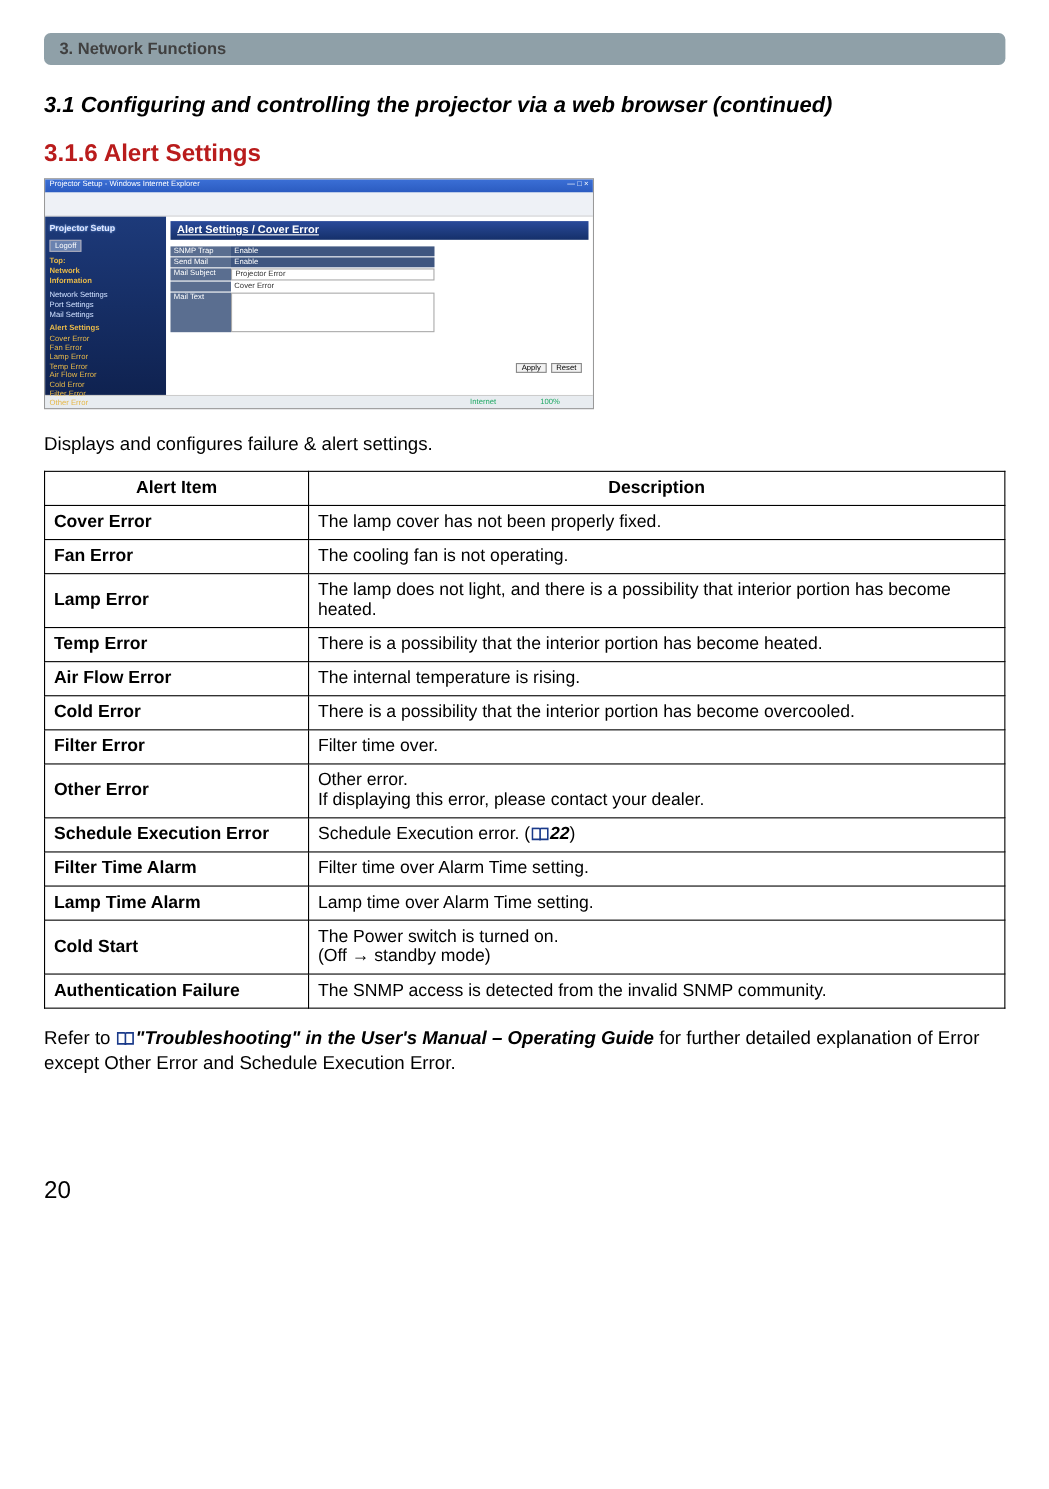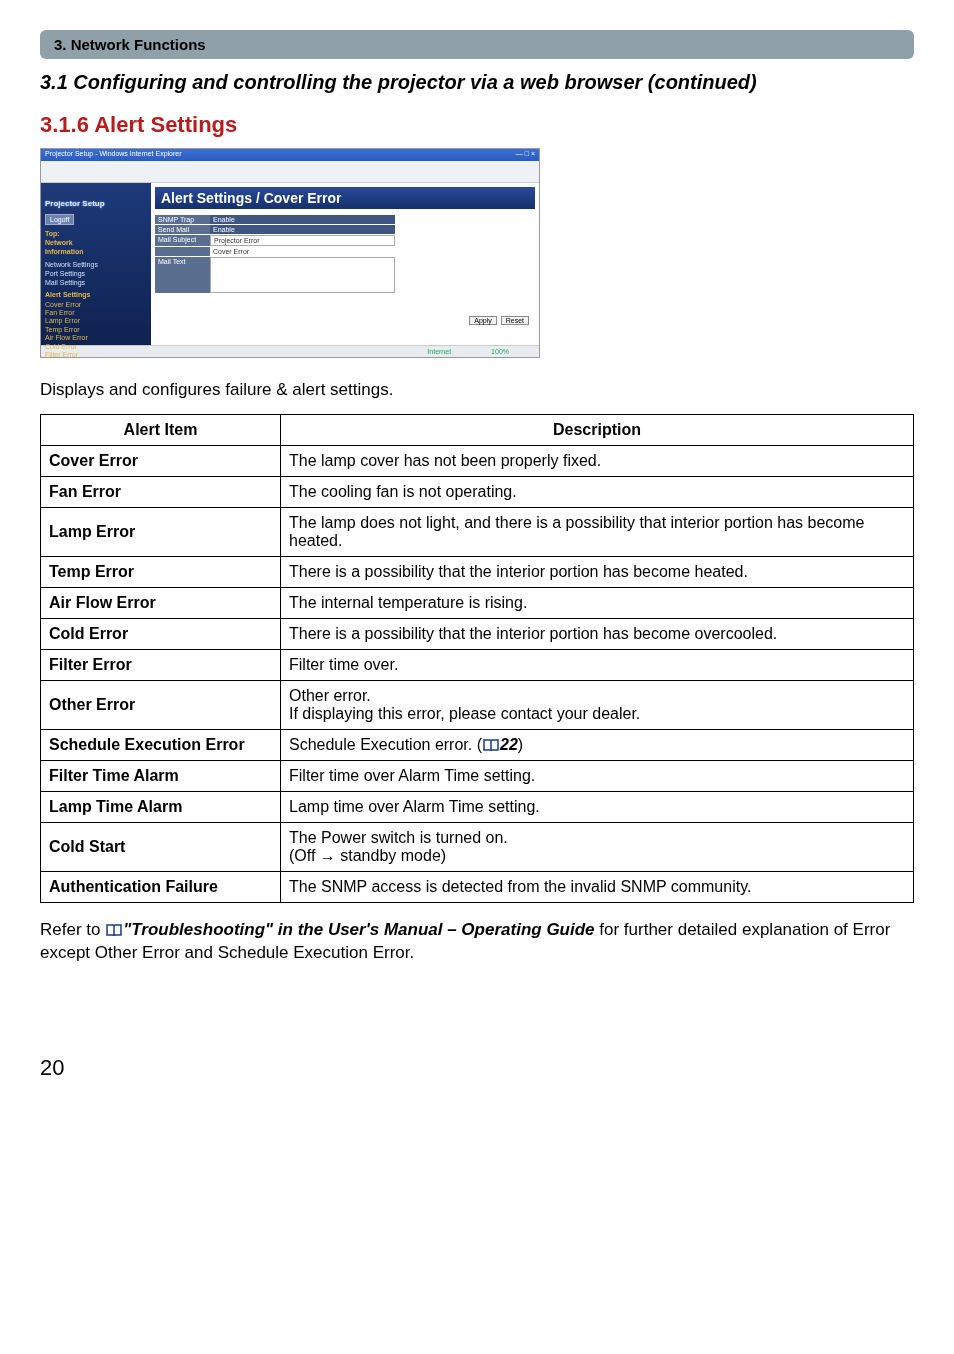--- a/index.html
+++ b/index.html
@@ -8,24 +8,24 @@
     background: #fff;
     width: 954px;
     margin: 0 auto;
     padding: 30px 40px 40px 40px;
     color: #000;
   }
   .chapter-bar {
     background: #8fa0a8;
     border-radius: 6px;
     padding: 6px 14px;
-    color: #000000;
+    color: #404040;
     font-weight: bold;
     font-size: 15px;
-    margin-bottom: 12px;
+    margin-bottom: 26px;
   }
   .section-title {
     font-style: italic;
     font-weight: bold;
     font-size: 20px;
     margin-bottom: 18px;
   }
   .subsection-title {
     color: #b91c1c;
     font-weight: bold;
@@ -54,21 +54,21 @@
   .ss-toolbar {
     background: #eef1f6;
     height: 22px;
     border-bottom: 1px solid #ccc;
   }
   .ss-body { display: flex; height: calc(100% - 46px); }
   .ss-side {
     width: 110px;
     background: linear-gradient(#1d3a7a, #0f2250);
     color: #fff;
-    padding: 16px 4px;
+    padding: 6px 4px;
   }
   .ss-side-header {
     color: #dfe6ff;
     font-weight: bold;
     font-size: 8px;
     margin-bottom: 6px;
     text-shadow: 0 0 2px #8bf;
   }
   .ss-logoff {
     background: #6a82b0;
@@ -80,22 +80,23 @@
   .ss-side-links { color: #cfe0ff; line-height: 1.3; }
   .ss-side-links span { display:block; }
   .ss-side-sub { color: #e6b84a; line-height: 1.2; margin-top:2px;}
   .ss-side-sub span { display:block; }
   .ss-main { flex: 1; background: #fff; padding: 4px; position: relative; }
   .ss-panel-head {
     background: linear-gradient(#2a4a9a, #15306a);
     color: #fff;
     font-weight: bold;
     padding: 3px 6px;
-    font-size: 14px;
+    font-size: 10px;
     margin-bottom: 6px;
+    text-decoration: underline;
   }
   .ss-row { display:flex; margin-bottom:1px; }
   .ss-label {
     background:#5a6e90; color:#fff; width:55px; padding:1px 3px;
   }
   .ss-val {
     background:#3f5680; color:#fff; flex:1; padding:1px 3px;
   }
   .ss-btns { position:absolute; right:10px; bottom:20px; }
   .ss-btn {

